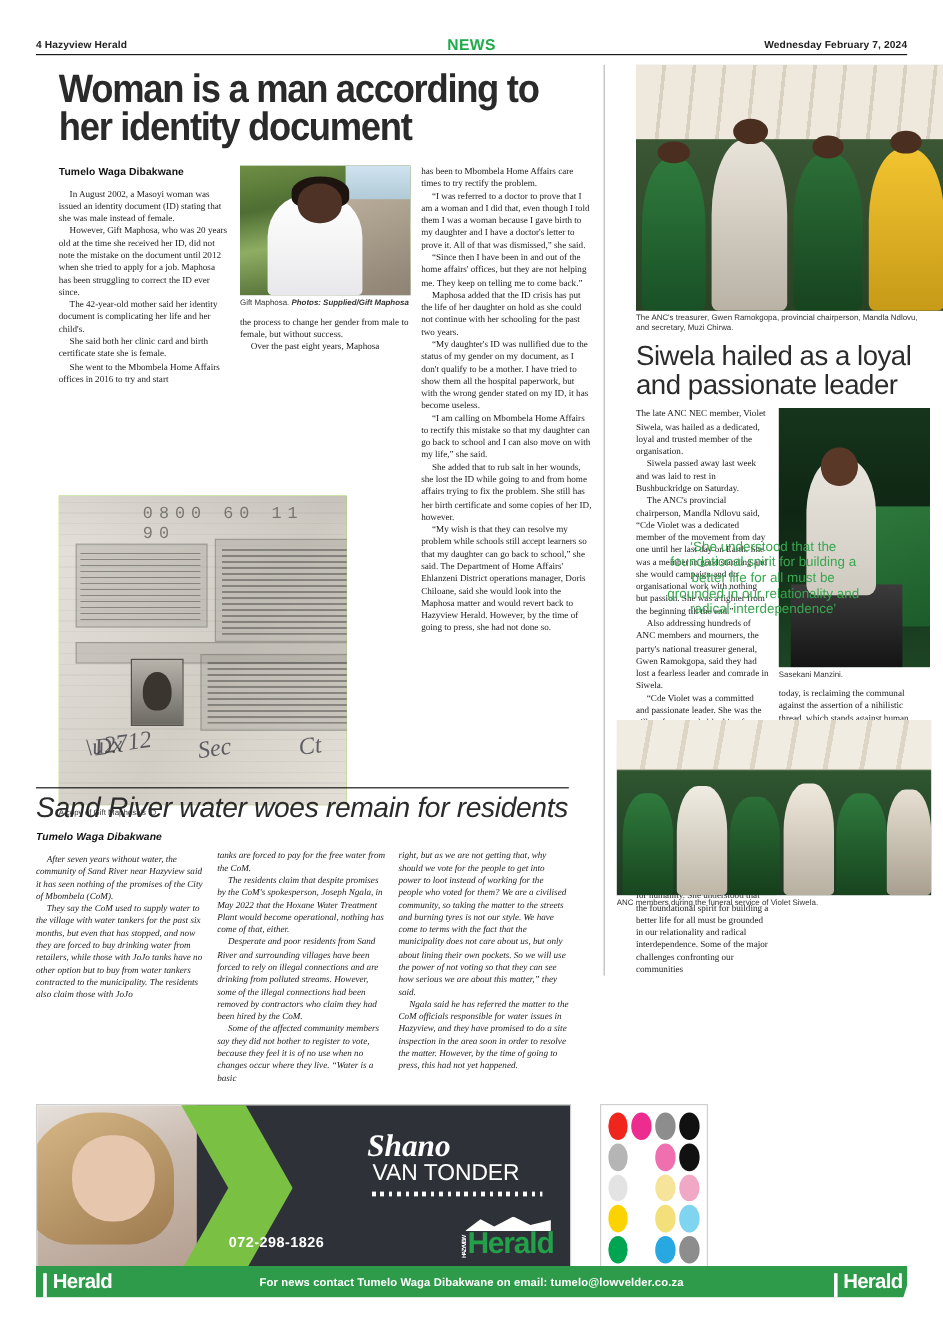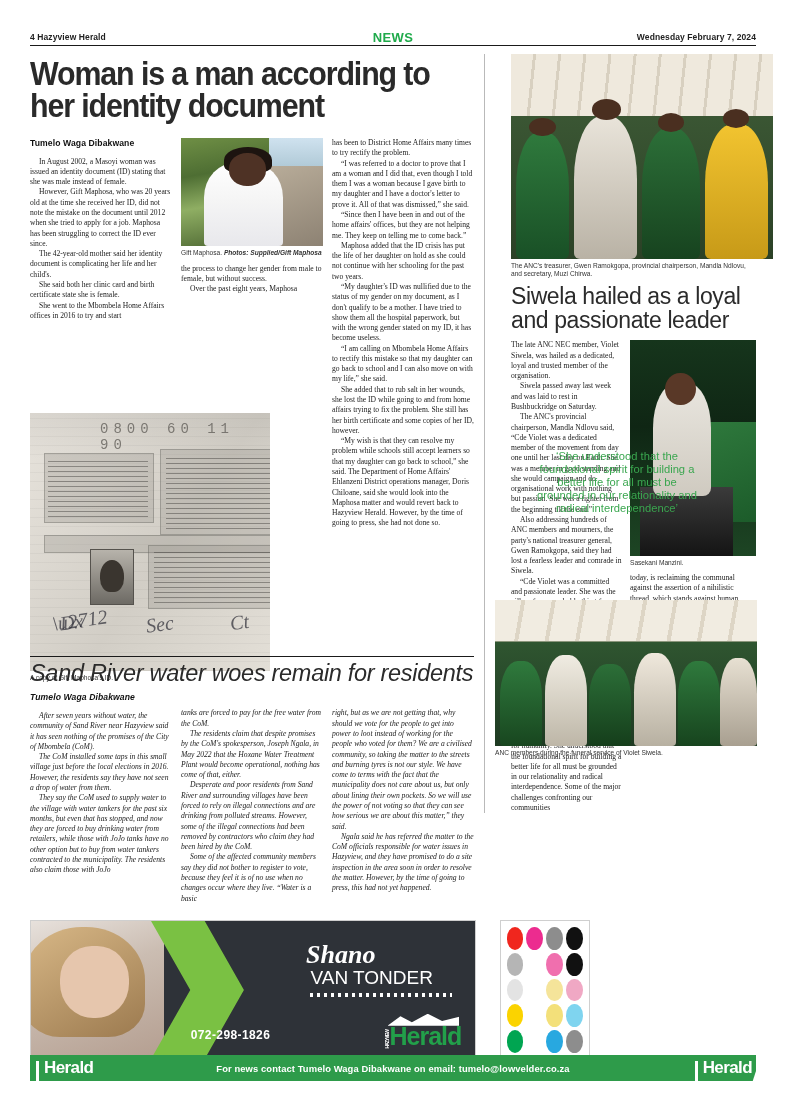--- a/index.html
+++ b/index.html
@@ -24,21 +24,21 @@
   }
   .masthead-center {
     font-family: "Liberation Sans", sans-serif;
     font-size: 13px; font-weight: bold; color: #1faa4b; letter-spacing: .4px;
     position: absolute; left: 0; right: 0; text-align: center; top: 30px;
   }
   .rule-top { border-bottom: 1.1px solid #1a1a1a; margin-bottom: 8px; }
 
   
   .top-zone { display: flex; gap: 10px; }
-  .left-zone { width: 444px; position: relative; }
+  .left-zone { width: 444px; position: relative; margin-left: 19px; }
   .right-zone { width: 272px; position: relative; border-left: 1px solid #b9b9b9; padding-left: 26px;}
 
   h1.head-main {
     font-family: "Liberation Sans", sans-serif;
     font-weight: bold;
     font-size: 33px; line-height: 0.97; letter-spacing: -1.2px;
     color: #2a2a2a;
     transform: scaleX(0.92); transform-origin: left center;
     margin-bottom: 16px;
     margin-top: 4px;
@@ -332,21 +332,21 @@
           <div class="cap">
             <span>Gift Maphosa. </span><span class="ital">Photos: Supplied/Gift Maphosa</span>
           </div>
           <div class="col" style="margin-top:7px;">
             <p class="noind">the process to change her gender from male to female, but without success.</p>
             <p>Over the past eight years, Maphosa</p>
           </div>
         </div>
 
         <div class="c col">
-          <p class="noind">has been to District Home Affairs many times to try rectify the problem.</p>
+          <p class="noind">has been to Mbombela Home Affairs care times to try rectify the problem.</p>
           <p>“I was referred to a doctor to prove that I am a woman and I did that, even though I told them I was a woman because I gave birth to my daughter and I have a doctor's letter to prove it. All of that was dismissed,” she said.</p>
           <p>“Since then I have been in and out of the home affairs' offices, but they are not helping me. They keep on telling me to come back.”</p>
           <p>Maphosa added that the ID crisis has put the life of her daughter on hold as she could not continue with her schooling for the past two years.</p>
           <p>“My daughter's ID was nullified due to the status of my gender on my document, as I don't qualify to be a mother. I have tried to show them all the hospital paperwork, but with the wrong gender stated on my ID, it has become useless.</p>
           <p>“I am calling on Mbombela Home Affairs to rectify this mistake so that my daughter can go back to school and I can also move on with my life,” she said.</p>
           <p>She added that to rub salt in her wounds, she lost the ID while going to and from home affairs trying to fix the problem. She still has her birth certificate and some copies of her ID, however.</p>
           <p>“My wish is that they can resolve my problem while schools still accept learners so that my daughter can go back to school,” she said. The Department of Home Affairs' Ehlanzeni District operations manager, Doris Chiloane, said she would look into the Maphosa matter and would revert back to Hazyview Herald. However, by the time of going to press, she had not done so.</p>
         </div>
       </div>
 
@@ -428,21 +428,20 @@
     </div>
   </div>
 
   <div class="sand-wrap" style="position:absolute; left:30px; top:650px; width:444px;">
     <div class="sand-rule"></div>
     <h2 class="head-sand">Sand River water woes remain for residents</h2>
     <div class="sand-cols">
       <div class="c col">
         <div class="byline">Tumelo Waga Dibakwane</div>
         <p>After seven years without water, the community of Sand River near Hazyview said it has seen nothing of the promises of the City of Mbombela (CoM).</p>
-        <p>The CoM installed some taps in this small village just before the local elections in 2016. However, the residents say they have not seen a drop of water from them.</p>
         <p>They say the CoM used to supply water to the village with water tankers for the past six months, but even that has stopped, and now they are forced to buy drinking water from retailers, while those with JoJo tanks have no other option but to buy from water tankers contracted to the municipality. The residents also claim those with JoJo</p>
       </div>
       <div class="c col" style="padding-top:16px;">
         <p class="noind">tanks are forced to pay for the free water from the CoM.</p>
         <p>The residents claim that despite promises by the CoM's spokesperson, Joseph Ngala, in May 2022 that the Hoxane Water Treatment Plant would become operational, nothing has come of that, either.</p>
         <p>Desperate and poor residents from Sand River and surrounding villages have been forced to rely on illegal connections and are drinking from polluted streams. However, some of the illegal connections had been removed by contractors who claim they had been hired by the CoM.</p>
         <p>Some of the affected community members say they did not bother to register to vote, because they feel it is of no use when no changes occur where they live. “Water is a basic</p>
       </div>
       <div class="c col" style="padding-top:16px;">
         <p class="noind">right, but as we are not getting that, why should we vote for the people to get into power to loot instead of working for the people who voted for them? We are a civilised community, so taking the matter to the streets and burning tyres is not our style. We have come to terms with the fact that the municipality does not care about us, but only about lining their own pockets. So we will use the power of not voting so that they can see how serious we are about this matter,” they said.</p>

